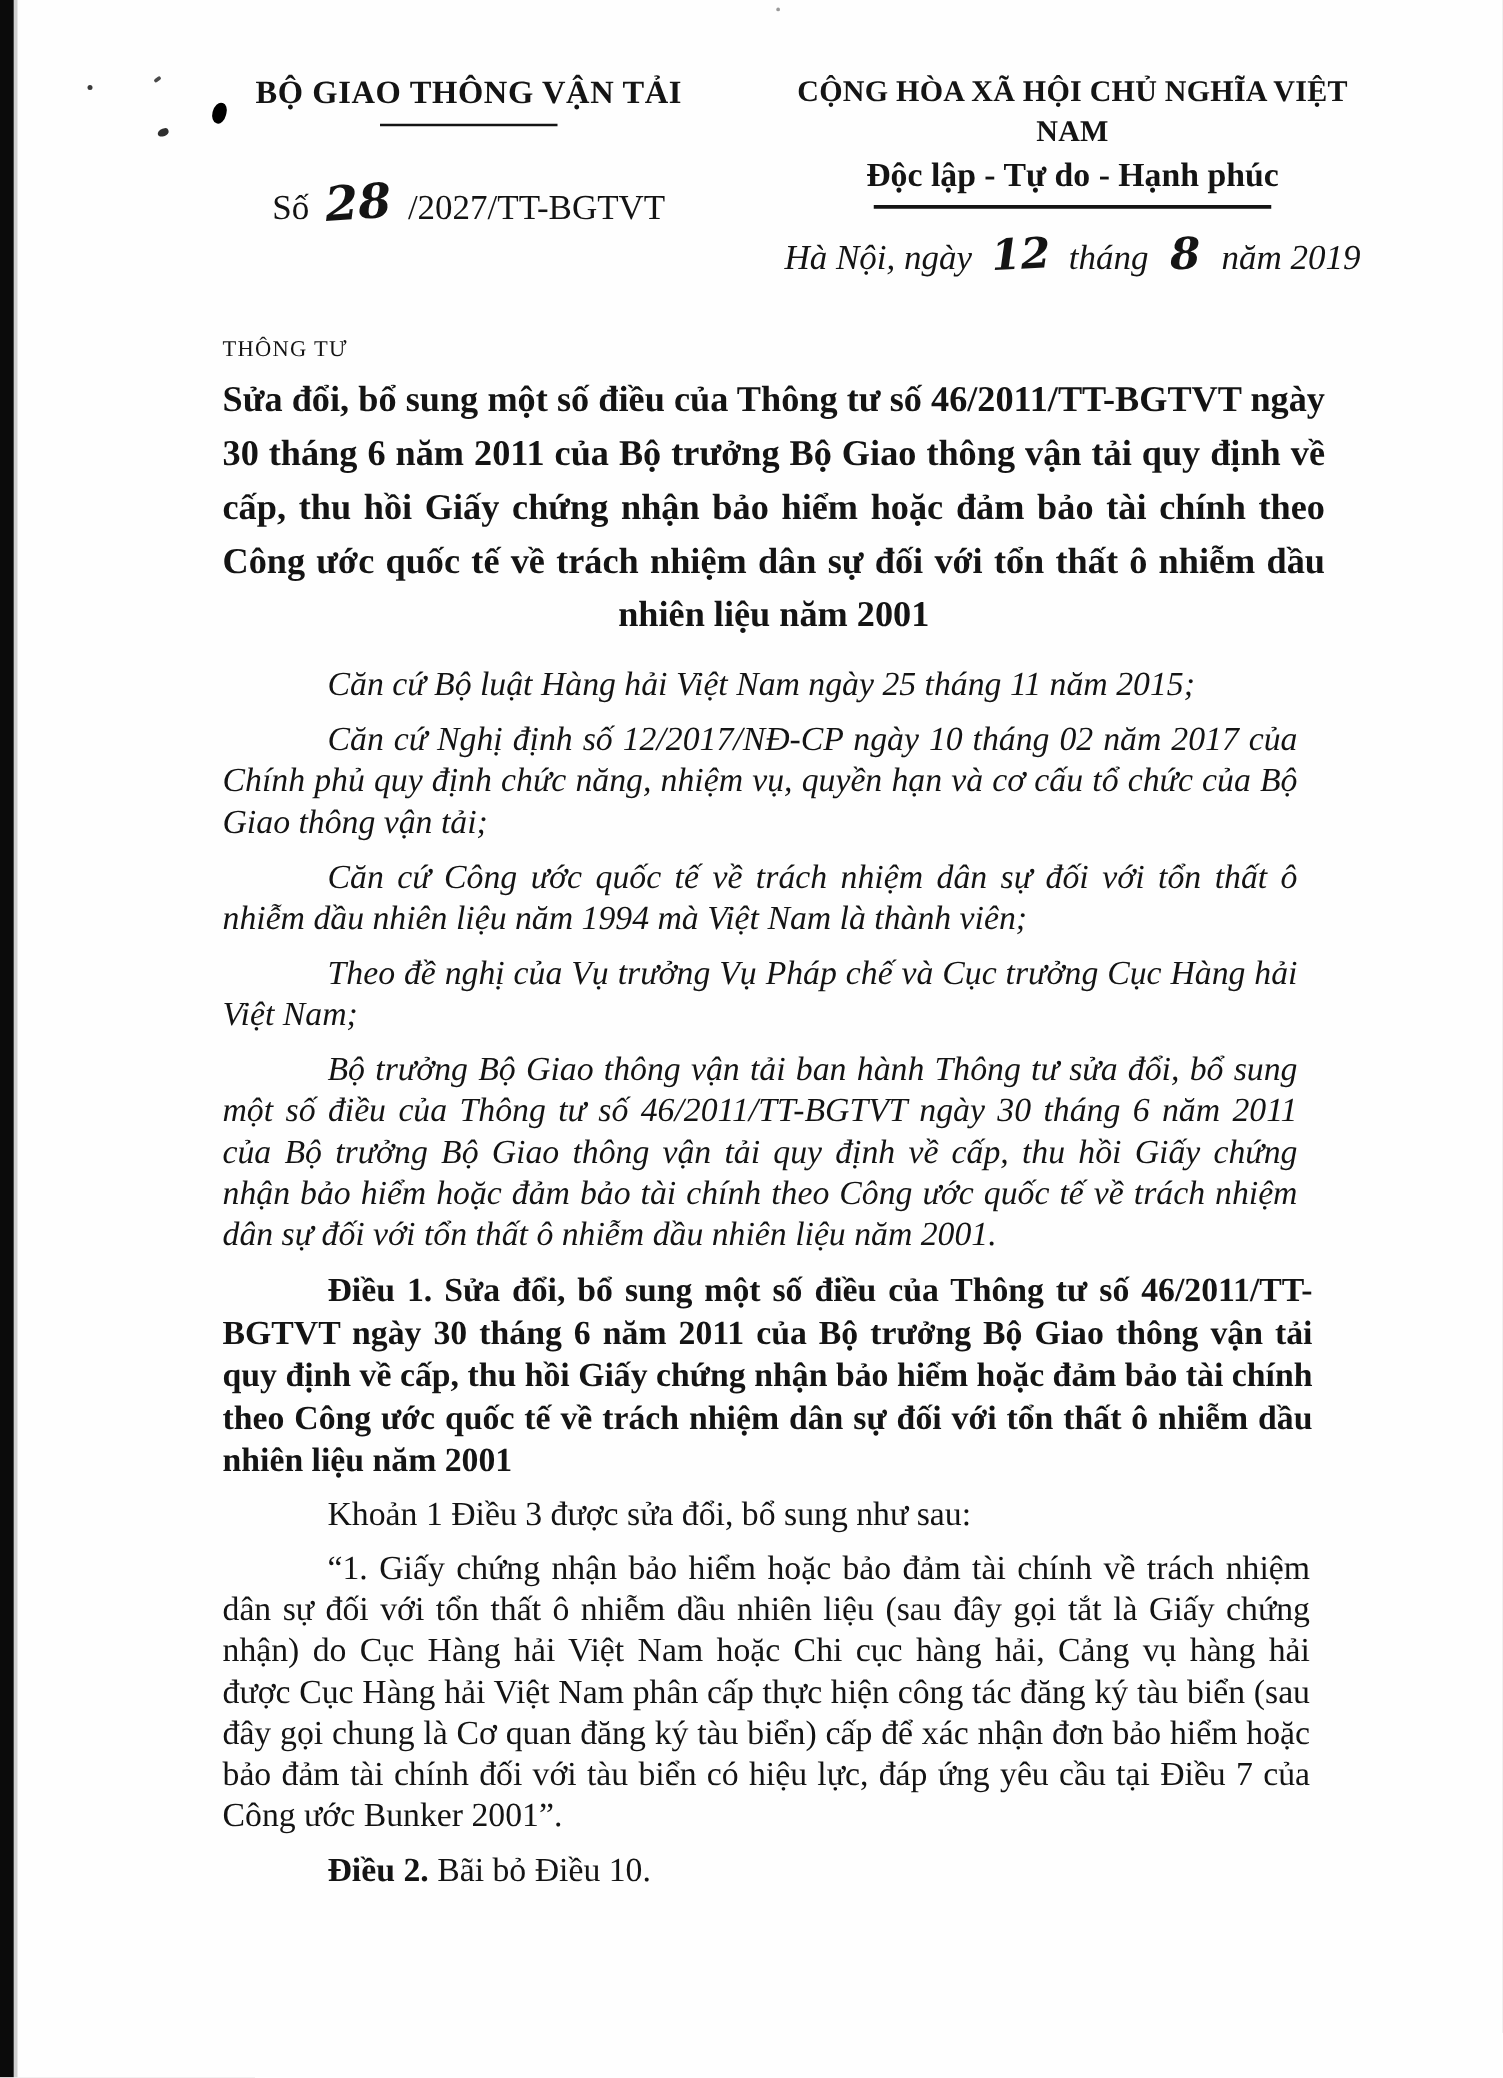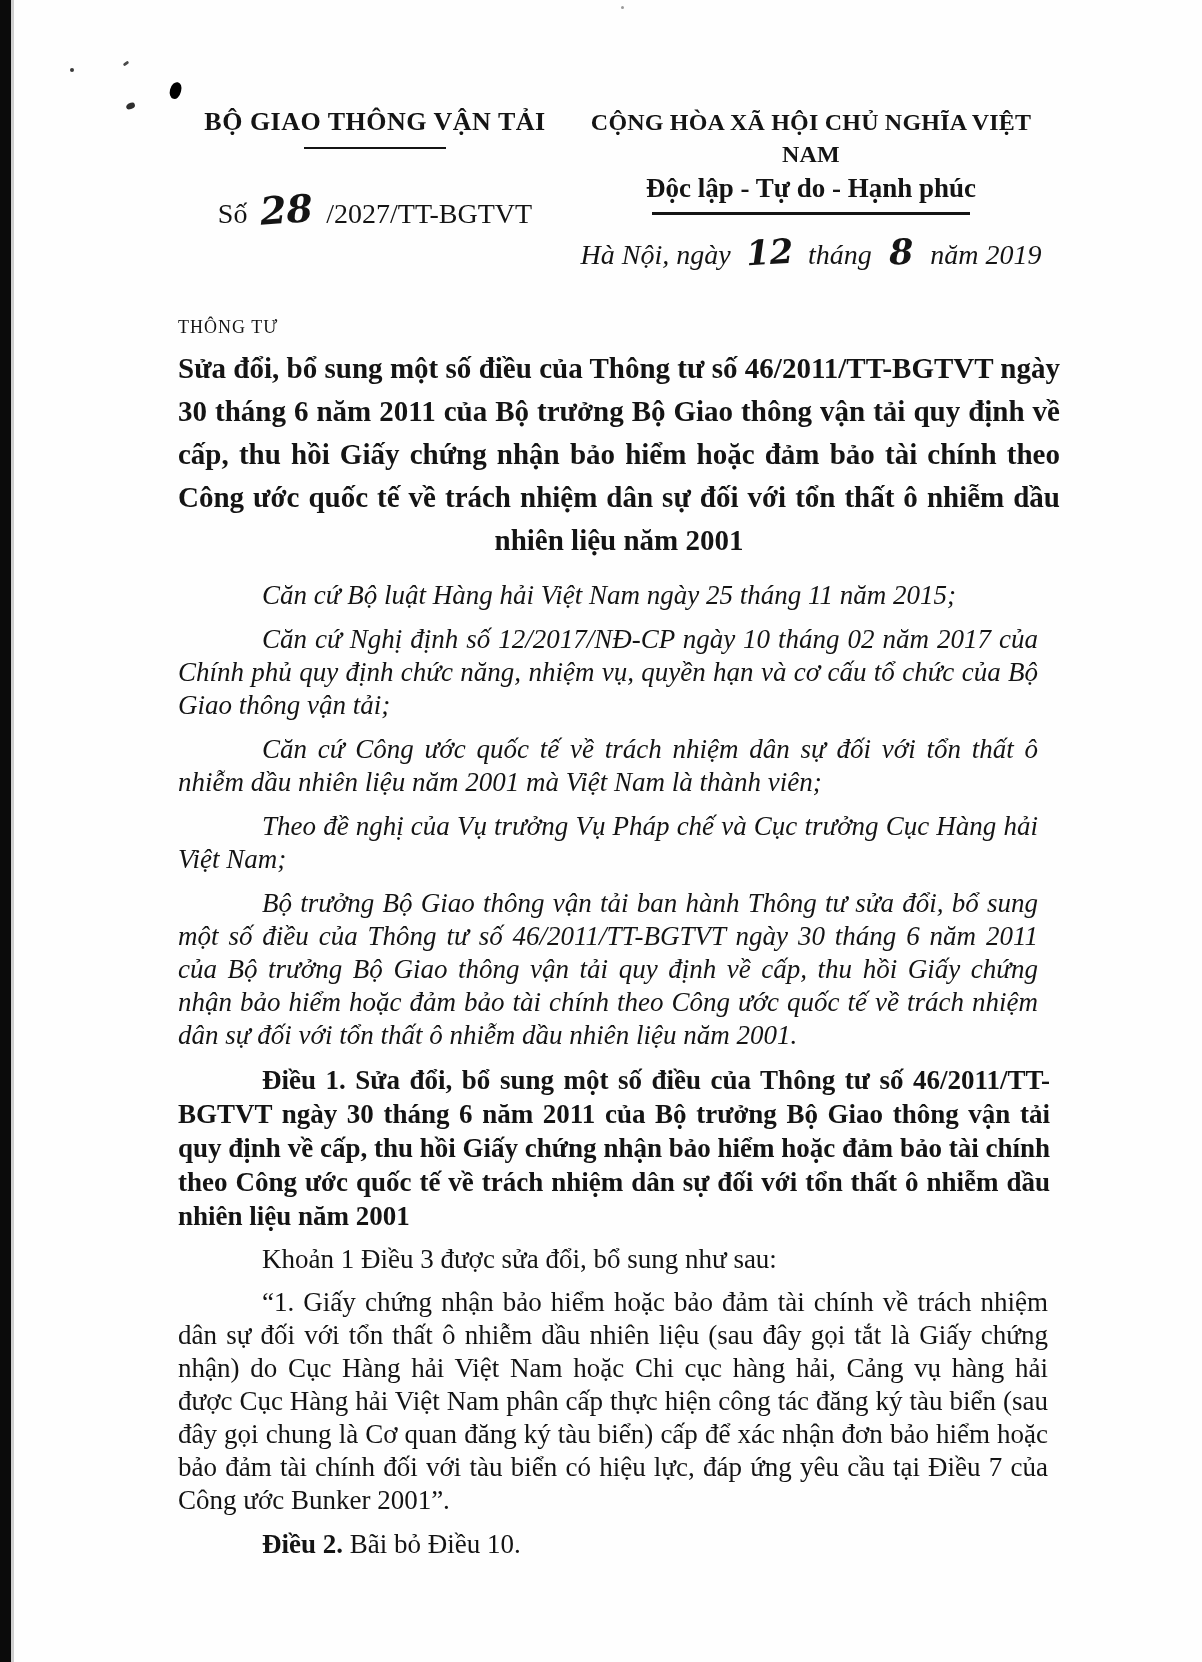--- a/index.html
+++ b/index.html
@@ -18,21 +18,21 @@
   .speck{position:absolute;background:#222;}
   .speck-dot1{left:70px;top:68px;width:4px;height:4px;border-radius:50%;background:#3a3a3a;}
   .speck-dash{left:123px;top:62px;width:6px;height:3px;transform:rotate(-35deg);background:#4a4a4a;border-radius:2px;}
   .speck-comma{left:126px;top:103px;width:9px;height:6px;transform:rotate(-18deg);border-radius:60% 40% 50% 50%;background:#2f2f2f;}
   .speck-tear{left:170px;top:82px;width:11px;height:17px;border-radius:55% 45% 50% 50%;transform:rotate(14deg);background:#000;}
   .speck-top{left:621px;top:6px;width:3px;height:3px;border-radius:50%;background:#9a9a9a;}
 
   .content{position:absolute;left:178px;top:0;width:882px;}
 
   
-  .header-row{display:flex;margin-top:106px;}
+  .header-row{display:flex;margin-top:58px;gap:47px;}
   .header-left{width:366px;margin-left:14px;text-align:center;flex:none;}
   .header-right{width:498px;margin-left:4px;text-align:center;flex:none;}
   .ministry{font-weight:bold;font-size:26px;line-height:32px;letter-spacing:.5px;}
   .rule-left{width:142px;height:2px;background:#141414;margin:9px auto 0;}
   .doc-no{margin-top:46px;font-size:28px;line-height:36px;white-space:nowrap;}
   .national-title{font-weight:bold;font-size:24px;line-height:32px;letter-spacing:.2px;}
   .motto{font-weight:bold;font-size:27px;line-height:33px;margin-top:2px;}
   .rule-right{width:318px;height:3px;background:#141414;margin:7px auto 0;}
   .date-line{margin-top:22px;font-style:italic;font-size:28px;line-height:36px;white-space:nowrap;}
   .hand{font-family:"DejaVu Serif",serif;font-style:italic;font-weight:bold;display:inline-block;}
@@ -99,21 +99,21 @@
           <span>năm 2019</span>
         </div>
       </div>
     </div>
 
     <div class="doc-type">THÔNG TƯ</div>
     <div class="doc-subject">Sửa đổi, bổ sung một số điều của Thông tư số 46/2011/TT-BGTVT ngày 30 tháng 6 năm 2011 của Bộ trưởng Bộ Giao thông vận tải quy định về cấp, thu hồi Giấy chứng nhận bảo hiểm hoặc đảm bảo tài chính theo Công ước quốc tế về trách nhiệm dân sự đối với tổn thất ô nhiễm dầu nhiên liệu năm 2001</div>
 
     <p class="para preamble-p first-preamble">Căn cứ Bộ luật Hàng hải Việt Nam ngày 25 tháng 11 năm 2015;</p>
     <p class="para preamble-p">Căn cứ Nghị định số 12/2017/NĐ-CP ngày 10 tháng 02 năm 2017 của Chính phủ quy định chức năng, nhiệm vụ, quyền hạn và cơ cấu tổ chức của Bộ Giao thông vận tải;</p>
-    <p class="para preamble-p">Căn cứ Công ước quốc tế về trách nhiệm dân sự đối với tổn thất ô nhiễm dầu nhiên liệu năm 2001 mà Việt Nam là thành viên;</p>
+    <p class="para preamble-p">Căn cứ Công ước quốc tế về trách nhiệm dân sự đối với tổn thất ô nhiễm dầu nhiên liệu năm 1994 mà Việt Nam là thành viên;</p>
     <p class="para preamble-p">Theo đề nghị của Vụ trưởng Vụ Pháp chế và Cục trưởng Cục Hàng hải Việt Nam;</p>
     <p class="para preamble-p">Bộ trưởng Bộ Giao thông vận tải ban hành Thông tư sửa đổi, bổ sung một số điều của Thông tư số 46/2011/TT-BGTVT ngày 30 tháng 6 năm 2011 của Bộ trưởng Bộ Giao thông vận tải quy định về cấp, thu hồi Giấy chứng nhận bảo hiểm hoặc đảm bảo tài chính theo Công ước quốc tế về trách nhiệm dân sự đối với tổn thất ô nhiễm dầu nhiên liệu năm 2001.</p>
 
     <p class="para article-1">Điều 1. Sửa đổi, bổ sung một số điều của Thông tư số 46/2011/TT-BGTVT ngày 30 tháng 6 năm 2011 của Bộ trưởng Bộ Giao thông vận tải quy định về cấp, thu hồi Giấy chứng nhận bảo hiểm hoặc đảm bảo tài chính theo Công ước quốc tế về trách nhiệm dân sự đối với tổn thất ô nhiễm dầu nhiên liệu năm 2001</p>
     <p class="para khoan">Khoản 1 Điều 3 được sửa đổi, bổ sung như sau:</p>
     <p class="para quote-p">“1. Giấy chứng nhận bảo hiểm hoặc bảo đảm tài chính về trách nhiệm dân sự đối với tổn thất ô nhiễm dầu nhiên liệu (sau đây gọi tắt là Giấy chứng nhận) do Cục Hàng hải Việt Nam hoặc Chi cục hàng hải, Cảng vụ hàng hải được Cục Hàng hải Việt Nam phân cấp thực hiện công tác đăng ký tàu biển (sau đây gọi chung là Cơ quan đăng ký tàu biển) cấp để xác nhận đơn bảo hiểm hoặc bảo đảm tài chính đối với tàu biển có hiệu lực, đáp ứng yêu cầu tại Điều 7 của Công ước Bunker 2001”.</p>
 
     <p class="para article-2">
       <span class="art-label">Điều 2.</span><span> Bãi bỏ Điều 10.</span>
     </p>

